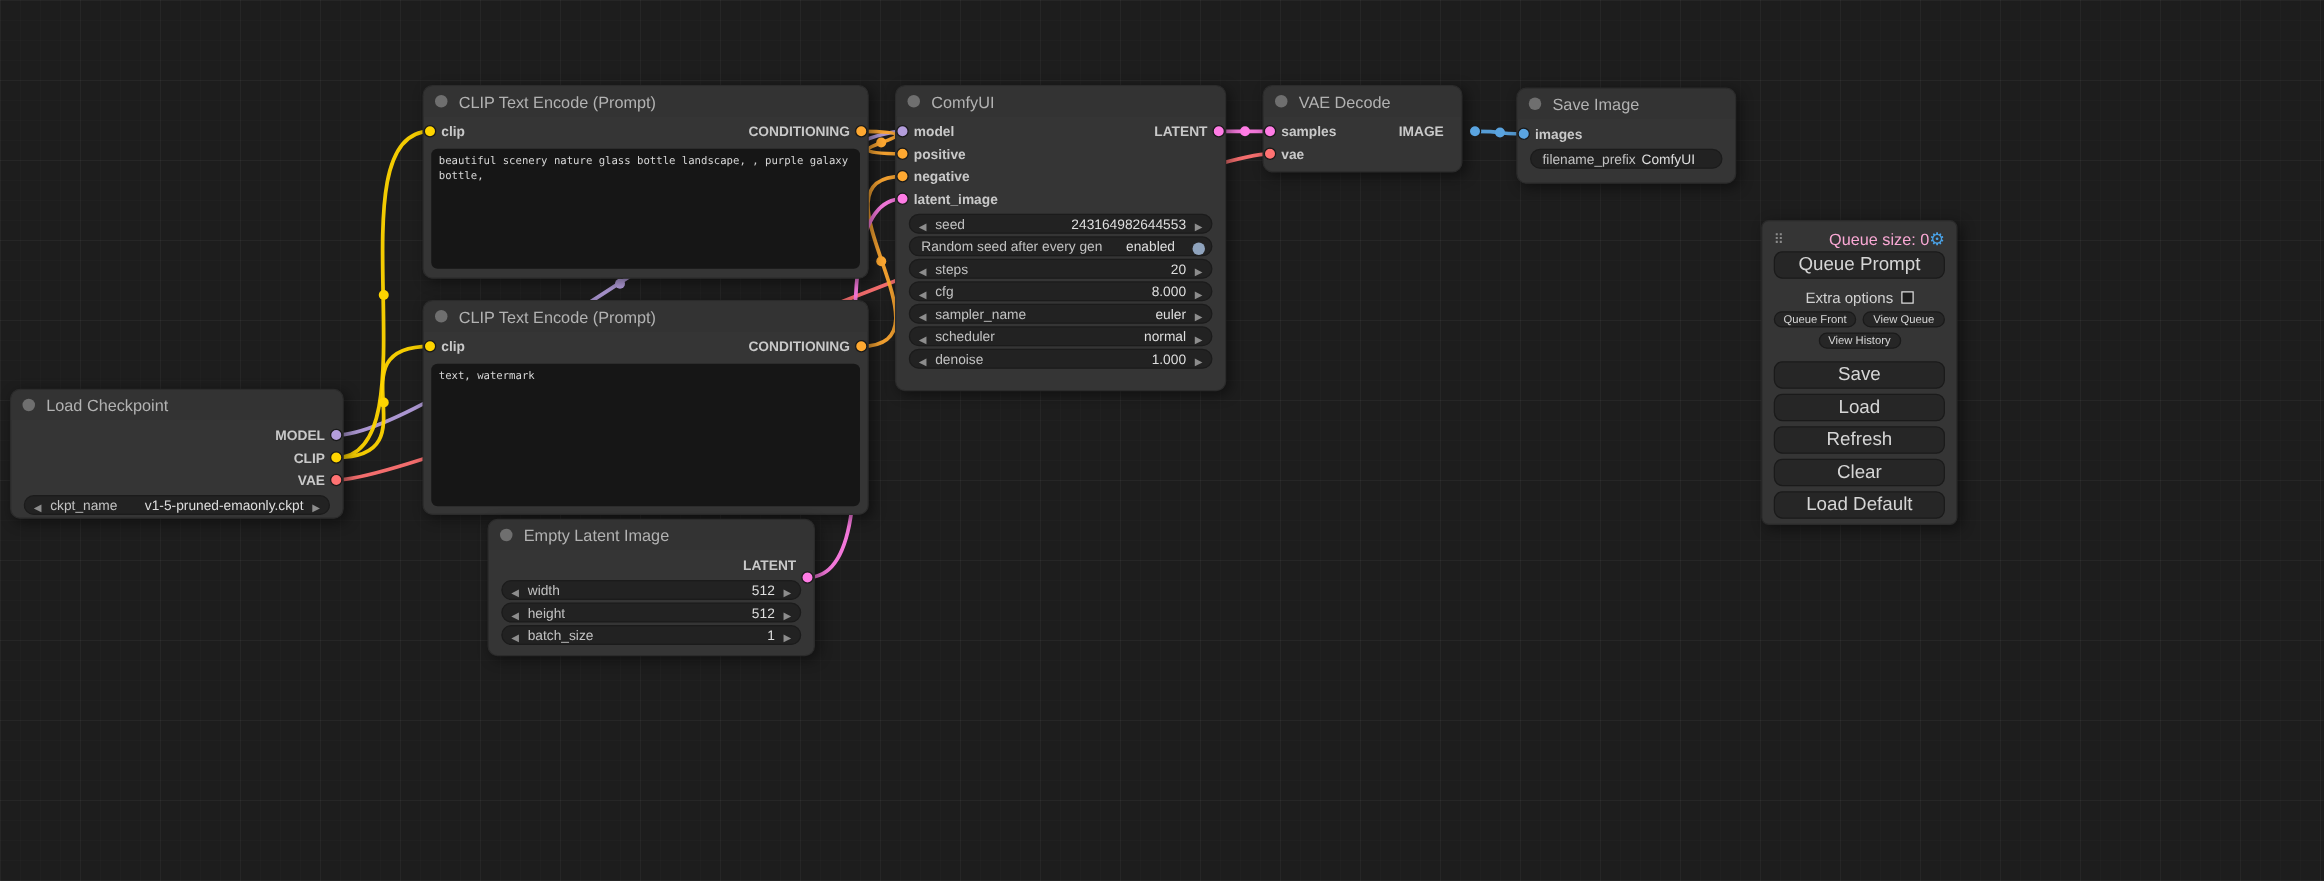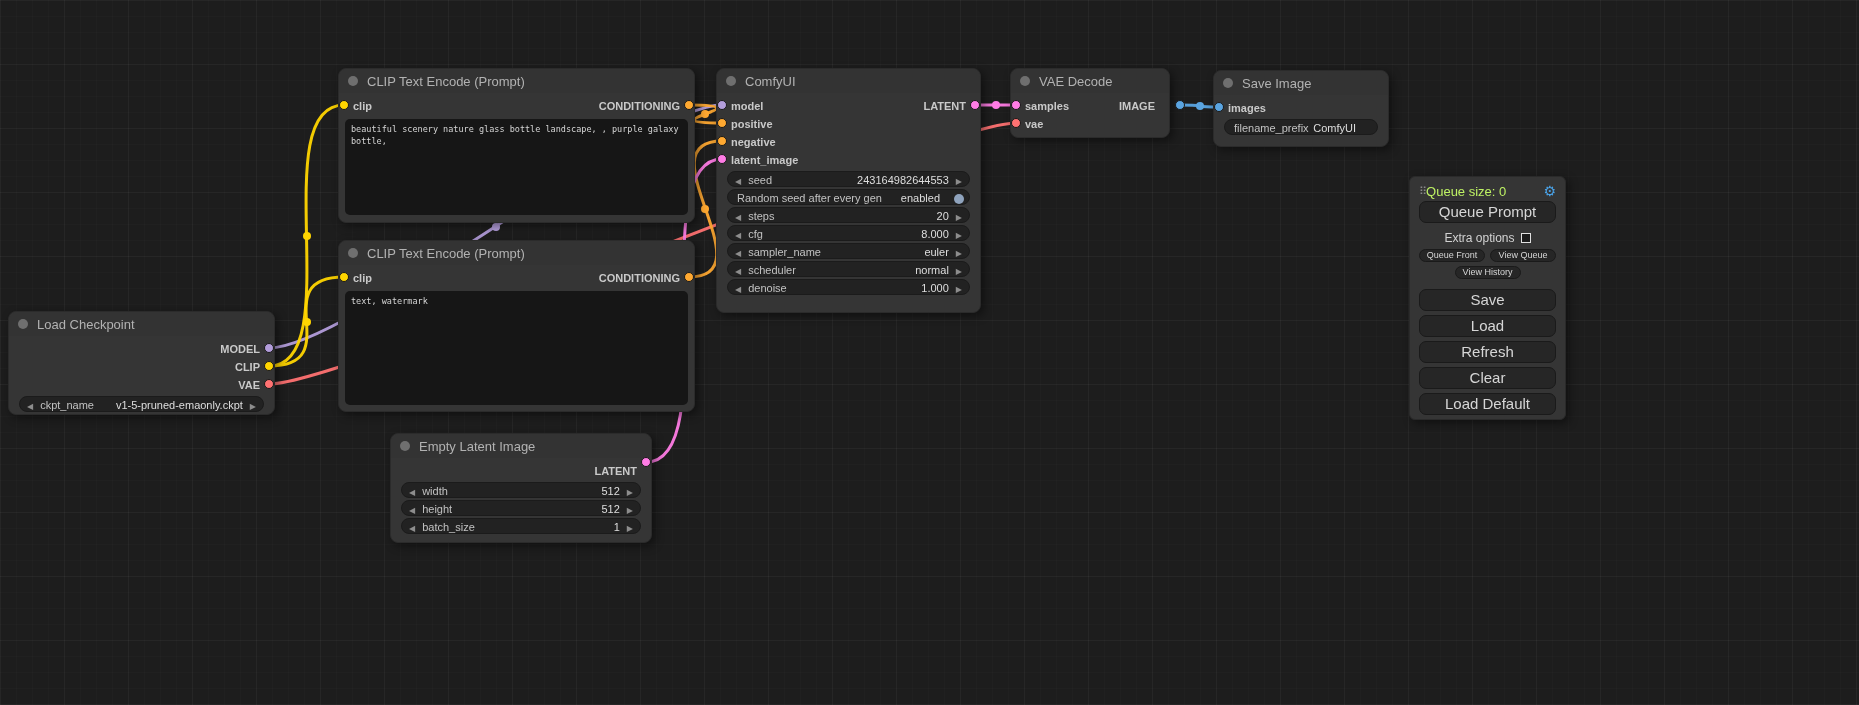--- a/index.html
+++ b/index.html
@@ -47,21 +47,21 @@
 
   .ptext { margin:4px 6px; background:#161616; border-radius:5px; padding:4px 6px;
     font-family:"DejaVu Sans Mono", monospace; font-size:8.5px; line-height:1.45;
     color:#d6d6d6; white-space:pre-wrap; word-break:break-word; overflow:hidden; }
 
   .menu { position:absolute; left:1409px; top:176px; width:157px; height:244px;
     z-index:5; background:#353535; border:1px solid #2a2a2a; border-radius:6px;
     box-shadow:3px 3px 10px rgba(0,0,0,.45); padding:6px 9px; color:#ddd; }
   .menu-header { display:flex; align-items:center; height:16px; margin-bottom:2px; }
   .drag { color:#8a8a8a; font-size:11px; letter-spacing:-1px; cursor:move; }
-  .qsize { flex:1; text-align:left; font-size:13px; color:#bef264; }
+  .qsize { flex:1; text-align:right; font-size:13px; color:#f9a8d4; }
   .gear { color:#4aa3e8; font-size:14px; line-height:1; cursor:pointer; }
   .btn { display:block; width:100%; background:#262626; border:1px solid #1a1a1a;
     border-radius:7px; color:#d6d6d6; text-align:center; cursor:pointer;
     user-select:none; }
   .btn.big { height:22px; line-height:20px; font-size:15px; margin-bottom:4px; }
   .btn.qp { margin-bottom:8px; }
   .extra { display:flex; align-items:center; justify-content:center; gap:6px;
     height:14px; margin-bottom:4px; font-size:12px; color:#d2d2d2; }
   .checkbox { width:10px; height:10px; border:1px solid #e0e0e0; background:#1c1c1c;
     flex:none; cursor:pointer; }
@@ -140,21 +140,21 @@
   </div>
   <div class="slots">
     <div class="srow">
       <span>clip</span>
       <span class="out">CONDITIONING</span>
     </div>
   </div>
   <div class="ptext" style="height:114px">text, watermark</div>
 </div>
 
-<div class="node" style="left:390px;top:433px;width:262px;height:110px">
+<div class="node" style="left:390px;top:415px;width:262px;height:110px">
   <div class="ntitle">
     <span class="tdot"></span>
     <span>Empty Latent Image</span>
   </div>
   <div class="slots">
     <div class="srow outonly">
         <span>LATENT</span>
       </div>
   </div>
   <div class="widget">

